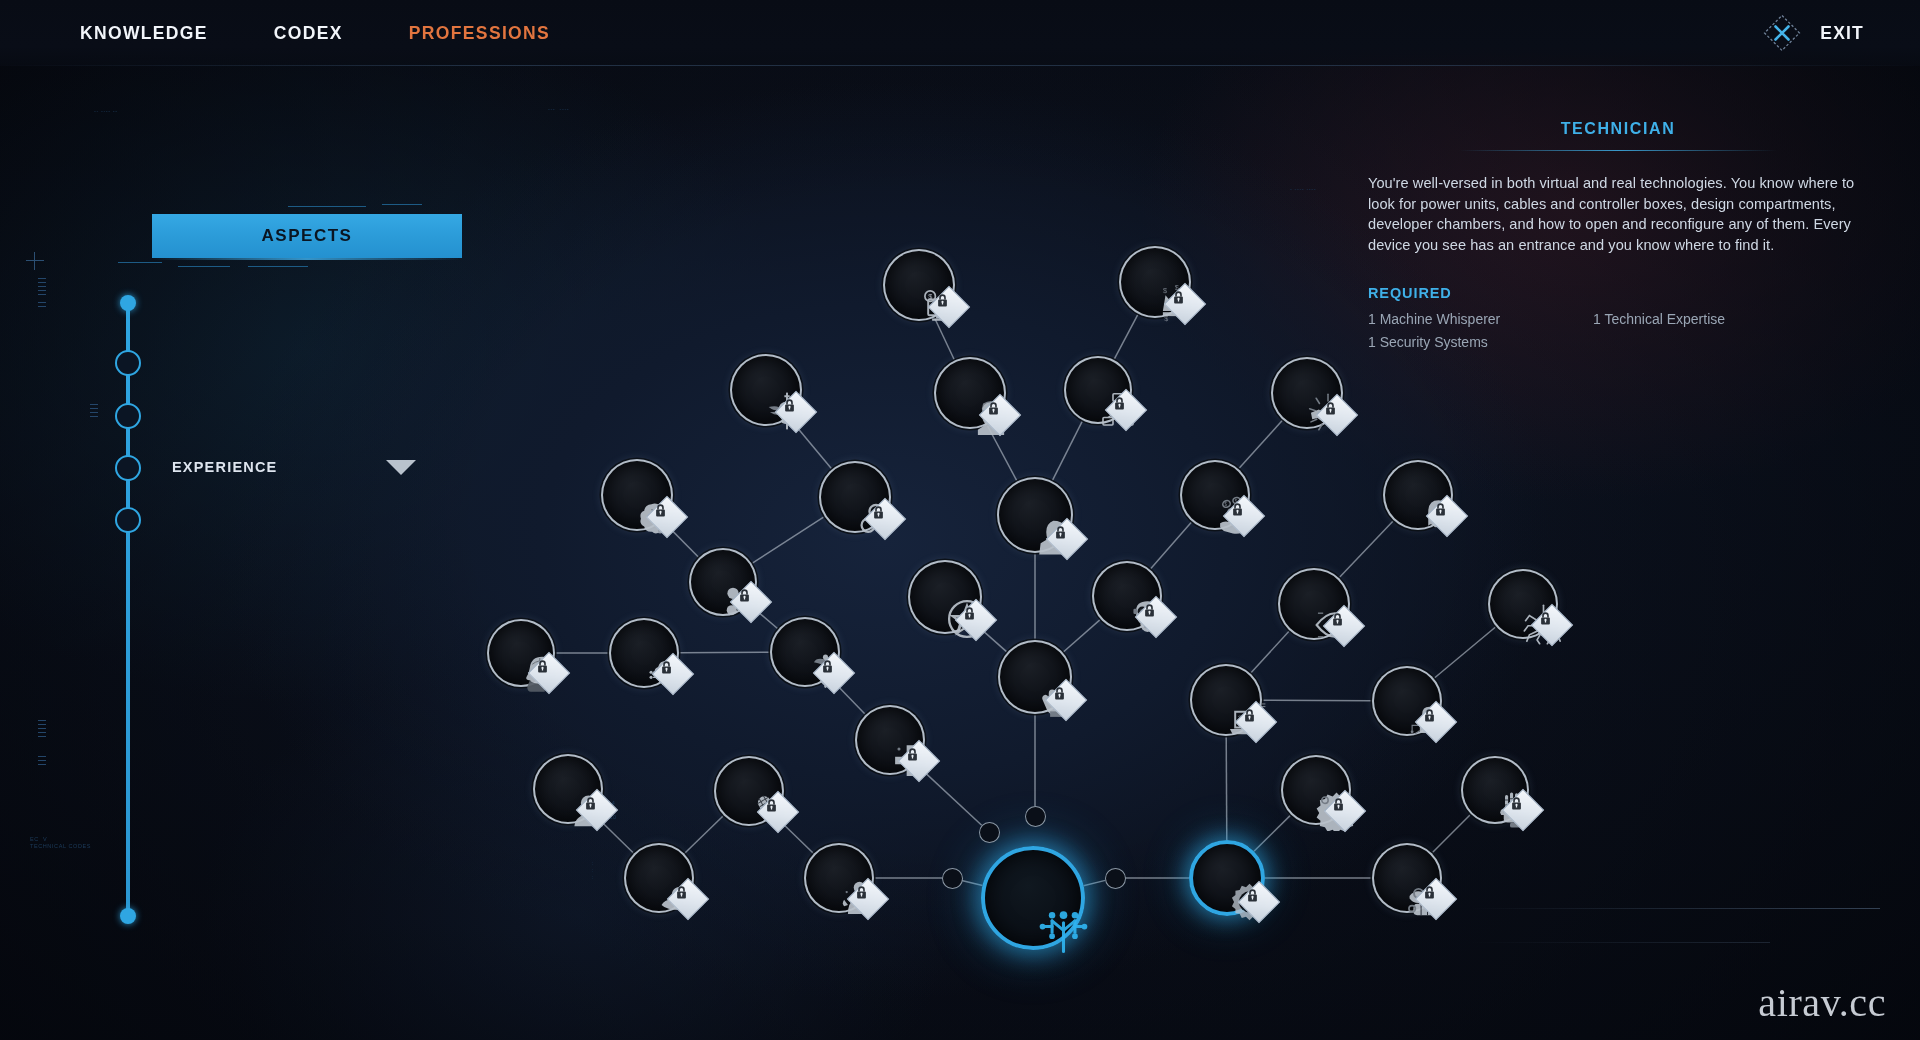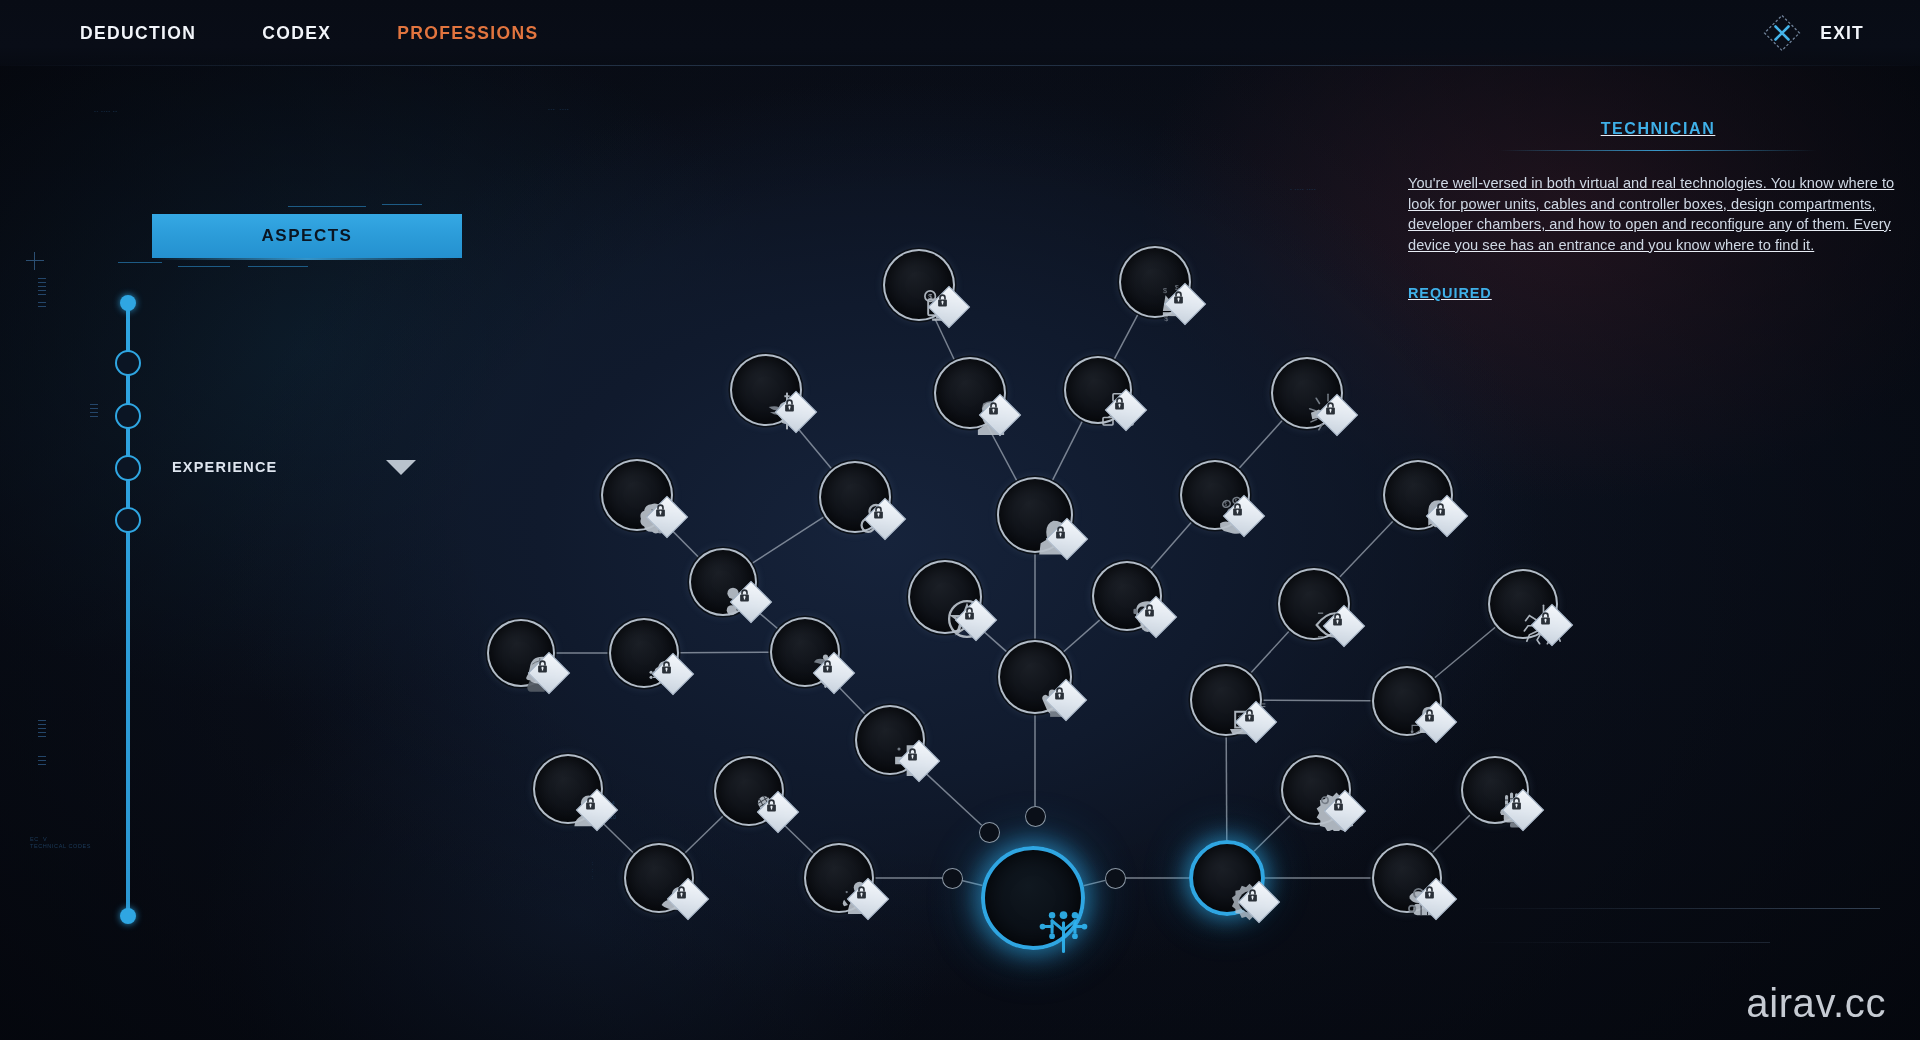--- a/index.html
+++ b/index.html
@@ -149,21 +149,21 @@
     display:flex; align-items:center; justify-content:center;
   }
   .lock svg{ display:block; }
 
   .junction{
     position:absolute; width:21px; height:21px; border-radius:50%;
     border:1.7px solid rgba(190,205,220,.72); background:#0a0f18; z-index:8;
   }
 
   
-  #infopanel{ position:absolute; left:1408px; top:120px; width:500px; z-index:30;text-decoration:underline; }
+  #infopanel{ position:absolute; left:1368px; top:120px; width:500px; z-index:30; }
   .info-title{
     text-align:center; font-size:16px; font-weight:bold; letter-spacing:1.6px;
     color:#3fb0e8; padding-bottom:12px;
   }
   .info-rule{
     height:1px; margin:0 auto 22px auto; width:318px;
     background:linear-gradient(90deg,rgba(63,176,232,0),rgba(63,176,232,.85),rgba(63,176,232,0));
   }
   .info-desc{
     font-size:14.6px; line-height:20.5px; color:#cfd8e4; letter-spacing:.05px;
@@ -174,21 +174,21 @@
   .req-grid{
     margin-top:9px; display:grid; grid-template-columns:215px auto;
     row-gap:4px; column-gap:10px;
     font-size:14px; color:#9aa6b5; line-height:19px;
   }
 
   
   #watermark{
     position:absolute; right:34px; bottom:14px; z-index:60;
     font-size:40px; letter-spacing:.6px; color:#d7dce4; opacity:.92;
-    font-family:Liberation Sans, sans-serif;
+    font-family:Liberation Serif, serif;
   }
   .edge-line{
     position:absolute; z-index:6; height:1px;
     background:linear-gradient(90deg,rgba(120,150,185,0),rgba(120,150,185,.40));
   }
 </style>
 </head>
 <body>
 
 <div id="bg-layer">
@@ -762,21 +762,21 @@
 :
 :</div>
 <div class="hud-deco hud-tiny hud-t4">-- ---- --</div>
 <div class="hud-deco hud-tiny hud-t5">---  ----</div>
 <div class="hud-deco hud-tiny hud-t6">- ---- ----</div>
 <div class="edge-line" style="left:1470px; top:908px; width:410px;"></div>
 <div class="edge-line" style="left:1470px; top:942px; width:300px; opacity:.5;"></div>
 
 <div id="topbar">
   <div class="navtabs">
-    <button class="navtab">DEDUCTION</button>
+    <button class="navtab">KNOWLEDGE</button>
     <button class="navtab">CODEX</button>
     <button class="navtab active">PROFESSIONS</button>
   </div>
 
   <div class="exit-wrap">
     <div class="exit-diamond">
       <svg width="44" height="44" viewBox="0 0 44 44">
         <rect x="22" y="4.5" width="24.7" height="24.7" transform="rotate(45 22 4.5)" fill="none" stroke="#6f8198" stroke-width="1.3" stroke-dasharray="2.5 2"></rect>
         <path d="M15.5 15.5 L28.5 28.5 M28.5 15.5 L15.5 28.5" stroke="#45b4ea" stroke-width="2.6" stroke-linecap="round"></path>
       </svg>
@@ -1677,15 +1677,21 @@
         </div>
       </div>
     </div>
 </div>
 
 <div id="infopanel">
   <div class="info-title">TECHNICIAN</div>
   <div class="info-rule"></div>
   <div class="info-desc">You're well-versed in both virtual and real technologies. You know where to look for power units, cables and controller boxes, design compartments, developer chambers, and how to open and reconfigure any of them. Every device you see has an entrance and you know where to find it.</div>
   <div class="req-head">REQUIRED</div>
+  <div class="req-grid">
+    <span>1 Machine Whisperer</span>
+    <span>1 Technical Expertise</span>
+    <span>1 Security Systems</span>
+    <span></span>
+  </div>
 </div>
 
 <div id="watermark">airav.cc</div>
 
 </body></html>

